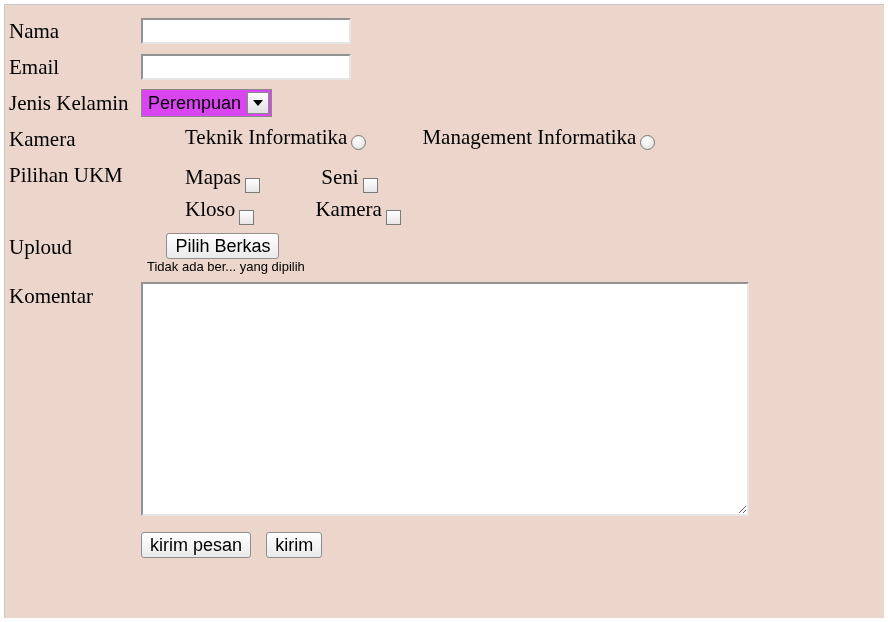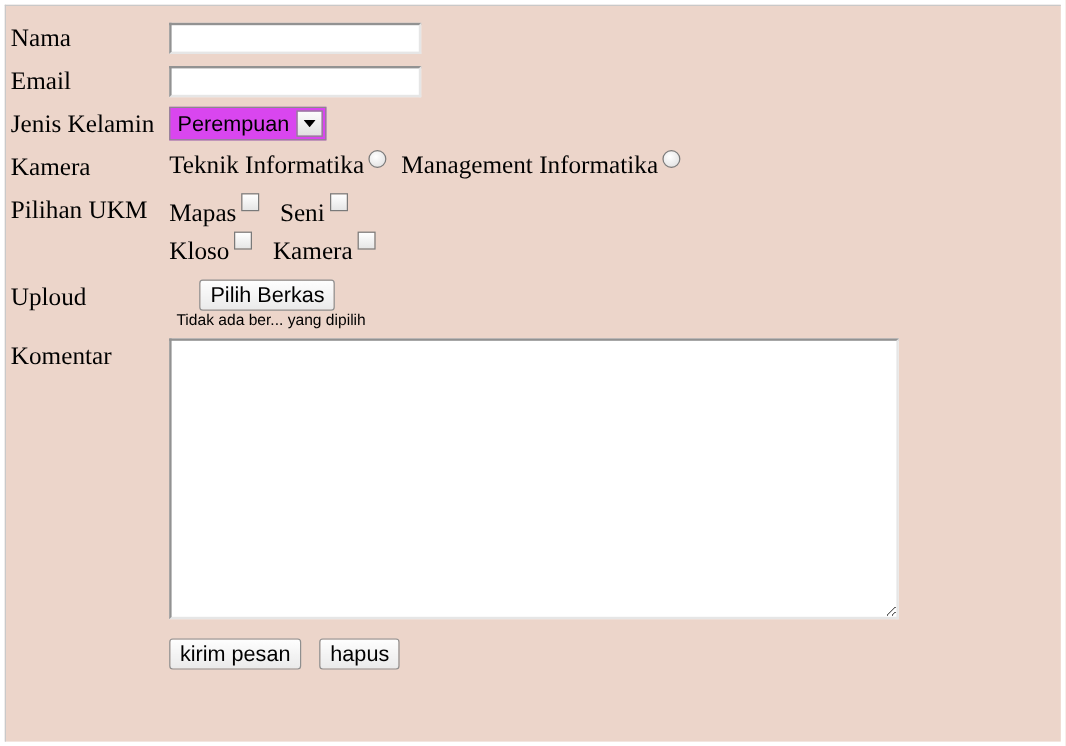--- a/index.html
+++ b/index.html
@@ -73,22 +73,23 @@
     box-sizing: border-box;
   }
   .select-wrap .sel-btn svg { display:block; }
   .inline-group {
     display: inline-flex;
     align-items: center;
     flex-wrap: wrap;
   }
   .opt {
     display: inline-flex;
-    align-items: flex-start;
+    align-items: flex-end;
     margin-right: 2px;
+    margin-left: 44px;
   }
   .opt-label {
     padding-right: 4px;
   }
   .radio {
     appearance: none;
     -webkit-appearance: none;
     width: 15px;
     height: 15px;
     border: 1px solid #7a7a7a;
@@ -218,18 +219,18 @@
         <button type="button" class="btn">Pilih Berkas</button>
         <span class="file-status">Tidak ada ber... yang dipilih</span>
       </span>
     </div>
 
     <div class="row-label" style="align-self:start;">Komentar</div>
     <div class="row-field">
       <textarea class="komentar" style=""></textarea>
       <div class="actions">
         <button type="button" class="btn">kirim pesan</button>
-        <button type="button" class="btn">hapus</button>
+        <button type="button" class="btn">kirim</button>
       </div>
     </div>
 
   </div>
 </div>
 
 </body></html>

